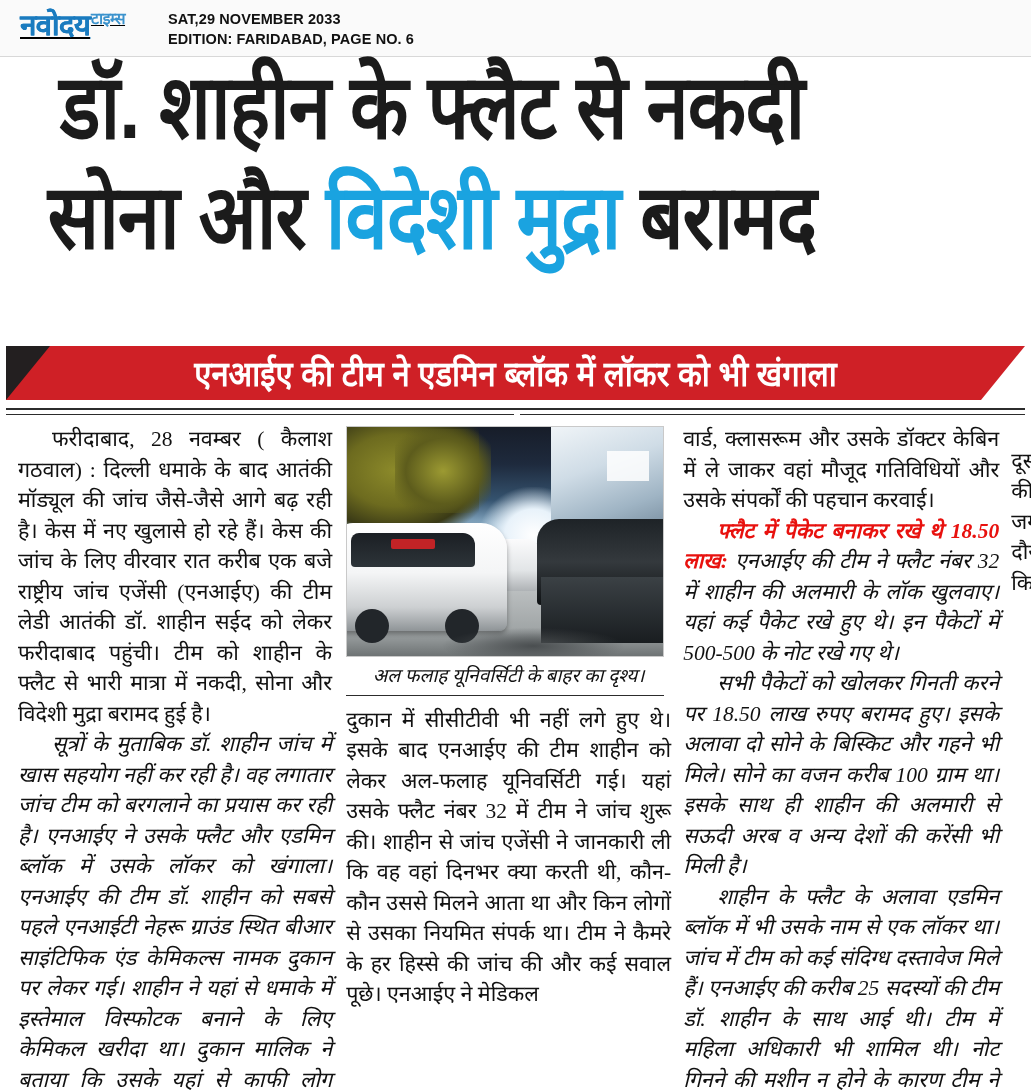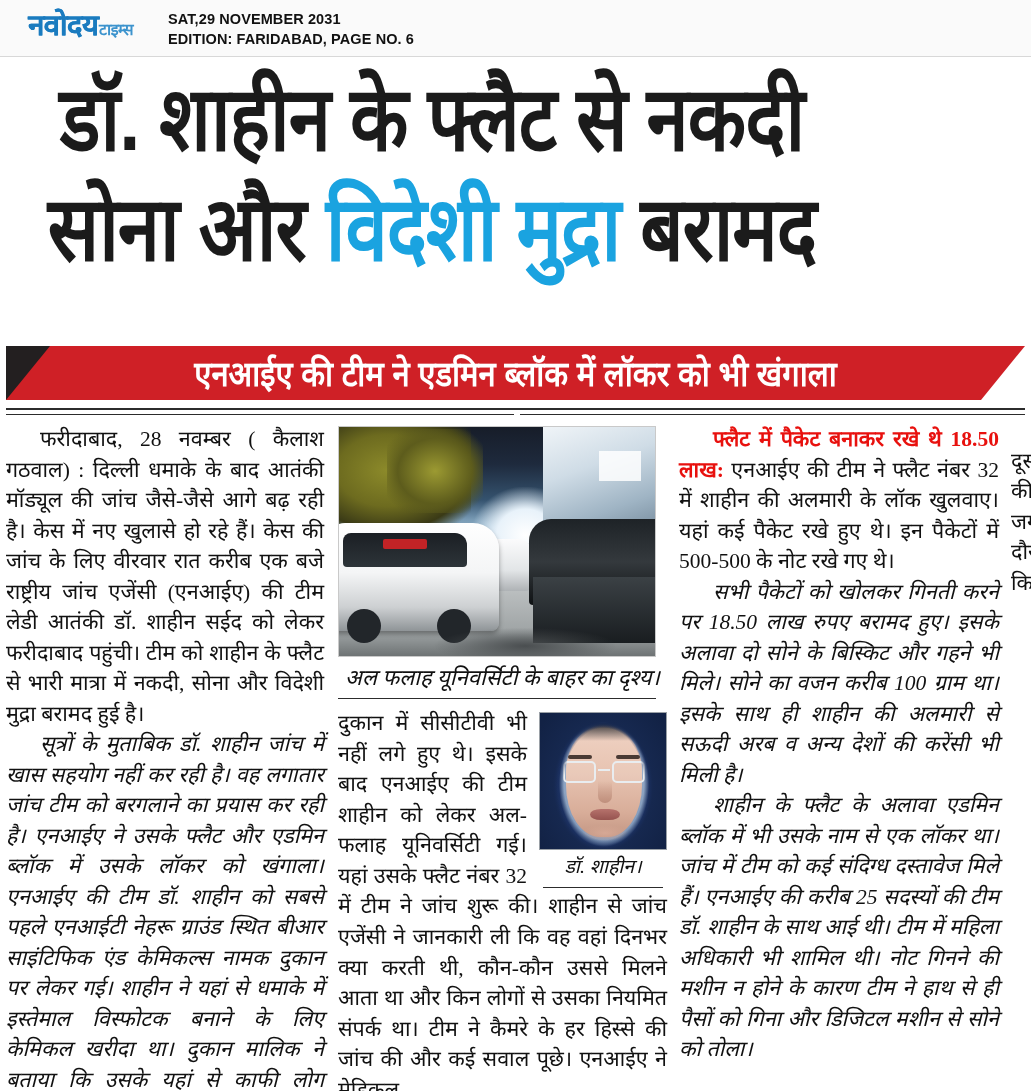--- a/index.html
+++ b/index.html
@@ -25,24 +25,24 @@
     position: absolute;
     left: 0; top: 0;
     width: 1031px;
     height: 57px;
     background: #fafafa;
     border-bottom: 1px solid #d8d8d8;
     box-sizing: border-box;
   }
   .logo-wrap {
     position: absolute;
-    left: 28px; top: 11px;
+    left: 20px; top: 11px;
     display: flex;
-    align-items: flex-end;
     line-height: 1;
+    text-decoration: underline;
   }
   .logo-main {
     font-family: "Liberation Sans", "DejaVu Sans", sans-serif;
     font-weight: bold;
     font-size: 29px;
     color: #1a7bbf;
     letter-spacing: -0.5px;
     text-shadow: 0.5px 0 0 #1a7bbf;
   }
   .logo-sub {
@@ -61,21 +61,21 @@
     font-weight: bold;
     font-size: 14.5px;
     color: #111111;
     line-height: 1.38;
     letter-spacing: 0.1px;
   }
 
   
   .headline {
     position: absolute;
-    left: 0; top: 74px;
+    left: 0; top: 62px;
     width: 864px;
   }
   .hl-line {
     font-family: "Liberation Sans", "DejaVu Sans", sans-serif;
     font-weight: bold;
     color: #1b1b1b;
     text-align: center;
     line-height: 1.0;
     white-space: nowrap;
     transform: scaleY(1.18);
@@ -166,21 +166,21 @@
     height: 667px;
     display: flex;
     align-items: flex-start;
   }
   .col {
     position: relative;
     box-sizing: border-box;
     height: 667px;
     overflow: hidden;
   }
-  .col-1 { width: 330px; padding-right: 12px; }
+  .col-1 { width: 330px; padding-right: 12px; margin-left: 12px; }
   .col-2 { width: 341px; padding-right: 10px; padding-left: 2px; }
   .col-3 { width: 332px; padding-right: 10px; padding-left: 2px; }
   .col-4 { width: 22px; padding-left: 2px; }
 
   .body-text {
     font-family: "Liberation Serif", "DejaVu Serif", serif;
     font-size: 21.5px;
     line-height: 1.42;
     color: #111111;
     text-align: justify;
@@ -281,21 +281,21 @@
     background: linear-gradient(180deg,#3b4145 0%,#191d20 100%);
   }
   .ph-bottom-blur {
     position: absolute; left: 96px; bottom: -8px; width: 180px; height: 36px;
     background: radial-gradient(ellipse at center, #4a4e50 0%, rgba(120,125,127,0) 72%);
   }
 
   .caption {
     font-family: "Liberation Serif", "DejaVu Serif", serif;
     font-style: italic;
-    font-size: 22px;
+    font-size: 19px;
     color: #111111;
     text-align: center;
     margin: 8px 0 0 0;
     line-height: 1.2;
   }
   .cap-rule {
     width: 318px;
     border-top: 1.5px solid #2c2c2c;
     margin: 7px 0 9px 0;
   }
@@ -403,21 +403,21 @@
 <body>
 
 <div id="page">
 
   <div class="masthead">
     <div class="logo-wrap">
       <span class="logo-main">नवोदय</span>
       <span class="logo-sub">टाइम्स</span>
     </div>
     <div class="edition-block">
-      <div>SAT,29 NOVEMBER 2031</div>
+      <div>SAT,29 NOVEMBER 2033</div>
       <div>EDITION: FARIDABAD, PAGE NO. 6</div>
     </div>
   </div>
 
   <div class="headline">
     <div class="hl-line hl-line-1">डॉ. शाहीन के फ्लैट से नकदी</div>
     <div class="hl-line hl-line-2"><span>सोना और </span><span class="hl-accent">विदेशी मुद्रा</span><span> बरामद</span></div>
   </div>
 
   <div class="ribbon">
@@ -456,46 +456,26 @@
           <div class="ph-suv-win"></div>
           <div class="ph-suv-red"></div>
           <div class="ph-wheel-a"></div>
           <div class="ph-wheel-b"></div>
         </div>
         <div class="ph-bottom-blur"></div>
       </div>
       <div class="caption">अल फलाह यूनिवर्सिटी के बाहर का दृश्य।</div>
       <div class="cap-rule"></div>
 
-      <div class="portrait-float">
-        <div class="portrait">
-          <div class="pt-bg"></div>
-          <div class="pt-face"></div>
-          <div class="pt-hairline"></div>
-          <div class="pt-brow-l"></div>
-          <div class="pt-brow-r"></div>
-          <div class="pt-nose"></div>
-          <div class="pt-lip"></div>
-          <div class="pt-chin"></div>
-          <div class="pt-glasses">
-            <div class="pt-lens l"></div>
-            <div class="pt-lens r"></div>
-            <div class="pt-bridge"></div>
-          </div>
-          <div class="pt-scarf2"></div>
-          <div class="pt-scarf"></div>
-        </div>
-        <div class="pt-caption">डॉ. शाहीन।</div>
-        <div class="pt-rule"></div>
-      </div>
 
       <p class="body-text">दुकान में सीसीटीवी भी नहीं लगे हुए थे। इसके बाद एनआईए की टीम शाहीन को लेकर अल-फलाह यूनिवर्सिटी गई। यहां उसके फ्लैट नंबर 32 में टीम ने जांच शुरू की। शाहीन से जांच एजेंसी ने जानकारी ली कि वह वहां दिनभर क्या करती थी, कौन-कौन उससे मिलने आता था और किन लोगों से उसका नियमित संपर्क था। टीम ने कैमरे के हर हिस्से की जांच की और कई सवाल पूछे। एनआईए ने मेडिकल</p>
     </div>
 
     <div class="col col-3">
+      <p class="body-text">वार्ड, क्लासरूम और उसके डॉक्टर केबिन में ले जाकर वहां मौजूद गतिविधियों और उसके संपर्कों की पहचान करवाई।</p>
       <p class="body-text indent"><span class="redlead">फ्लैट में पैकेट बनाकर रखे थे 18.50 लाख:</span><span> एनआईए की टीम ने फ्लैट नंबर 32 में शाहीन की अलमारी के लॉक खुलवाए। यहां कई पैकेट रखे हुए थे। इन पैकेटों में 500-500 के नोट रखे गए थे।</span></p>
       <p class="body-text indent">सभी पैकेटों को खोलकर गिनती करने पर 18.50 लाख रुपए बरामद हुए। इसके अलावा दो सोने के बिस्किट और गहने भी मिले। सोने का वजन करीब 100 ग्राम था। इसके साथ ही शाहीन की अलमारी से सऊदी अरब व अन्य देशों की करेंसी भी मिली है।</p>
       <p class="body-text indent">शाहीन के फ्लैट के अलावा एडमिन ब्लॉक में भी उसके नाम से एक लॉकर था। जांच में टीम को कई संदिग्ध दस्तावेज मिले हैं। एनआईए की करीब 25 सदस्यों की टीम डॉ. शाहीन के साथ आई थी। टीम में महिला अधिकारी भी शामिल थी। नोट गिनने की मशीन न होने के कारण टीम ने हाथ से ही पैसों को गिना और डिजिटल मशीन से सोने को तोला।</p>
     </div>
 
     <div class="col col-4">
       <p class="sliver">दूसरे राज्य में भी जांच एजेंसी की टीम पहुंची और वहां कई जगह छापेमारी की गई। इस दौरान संदिग्ध सामान जब्त किया गया है।</p>
     </div>
 
   </div>

